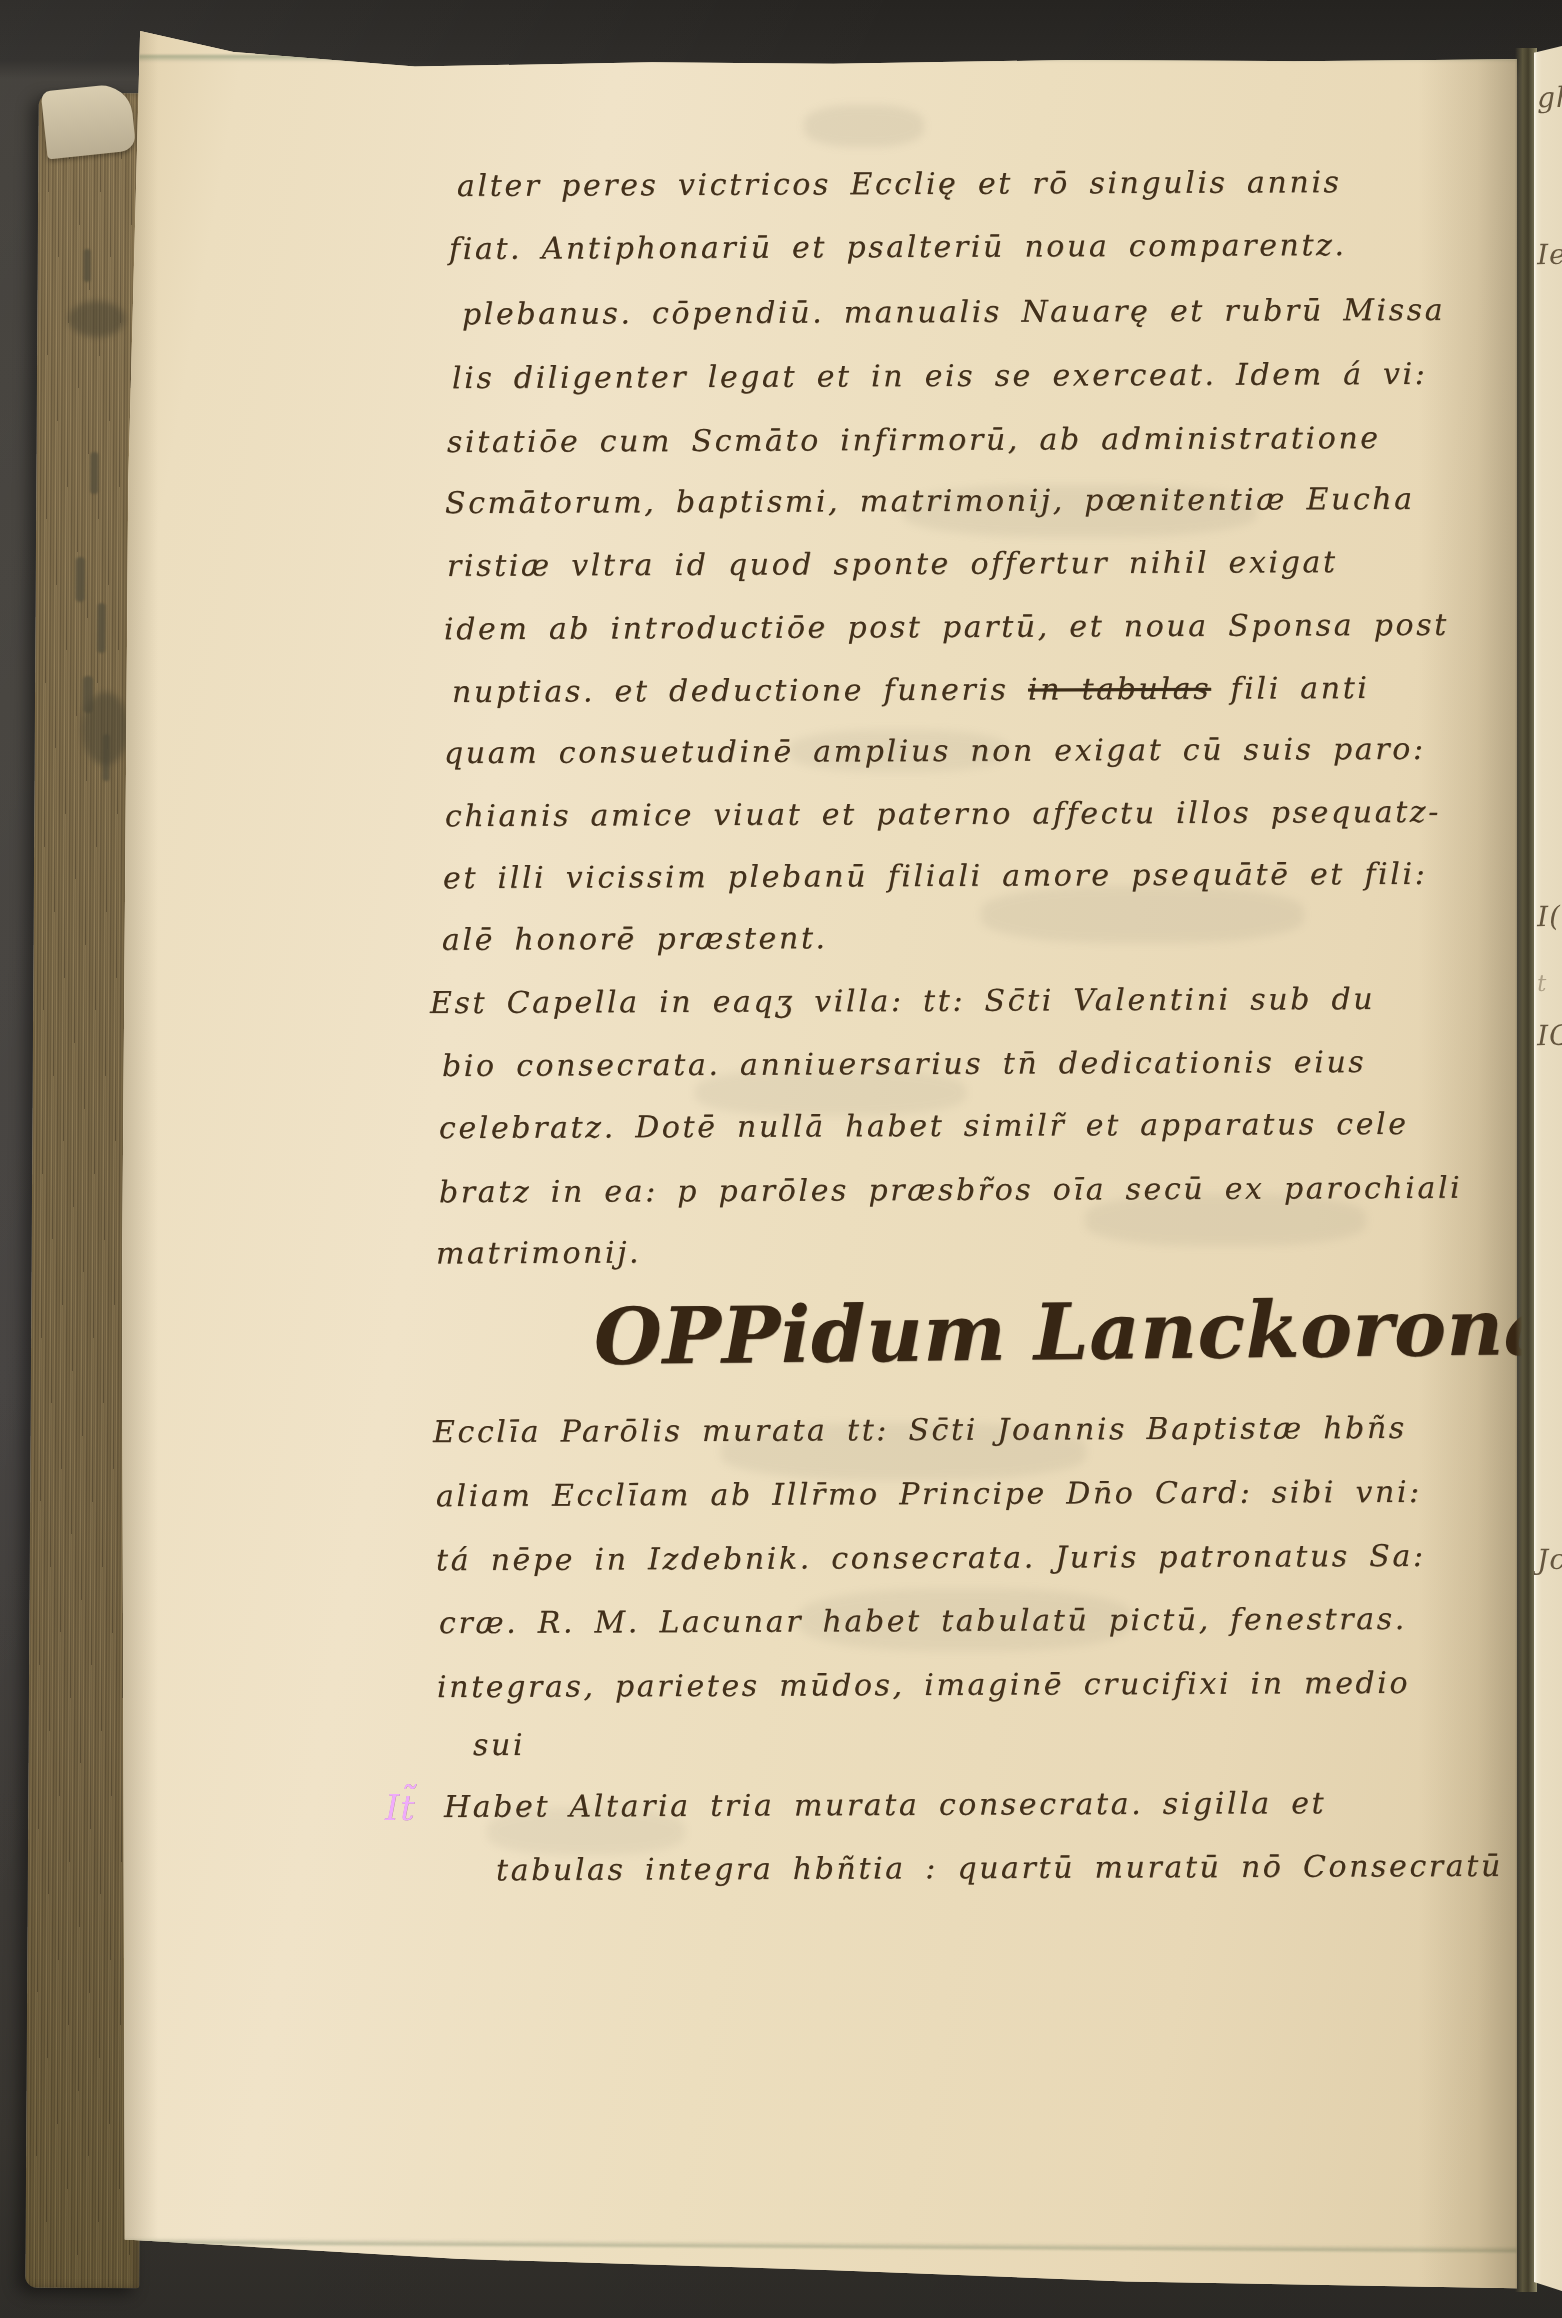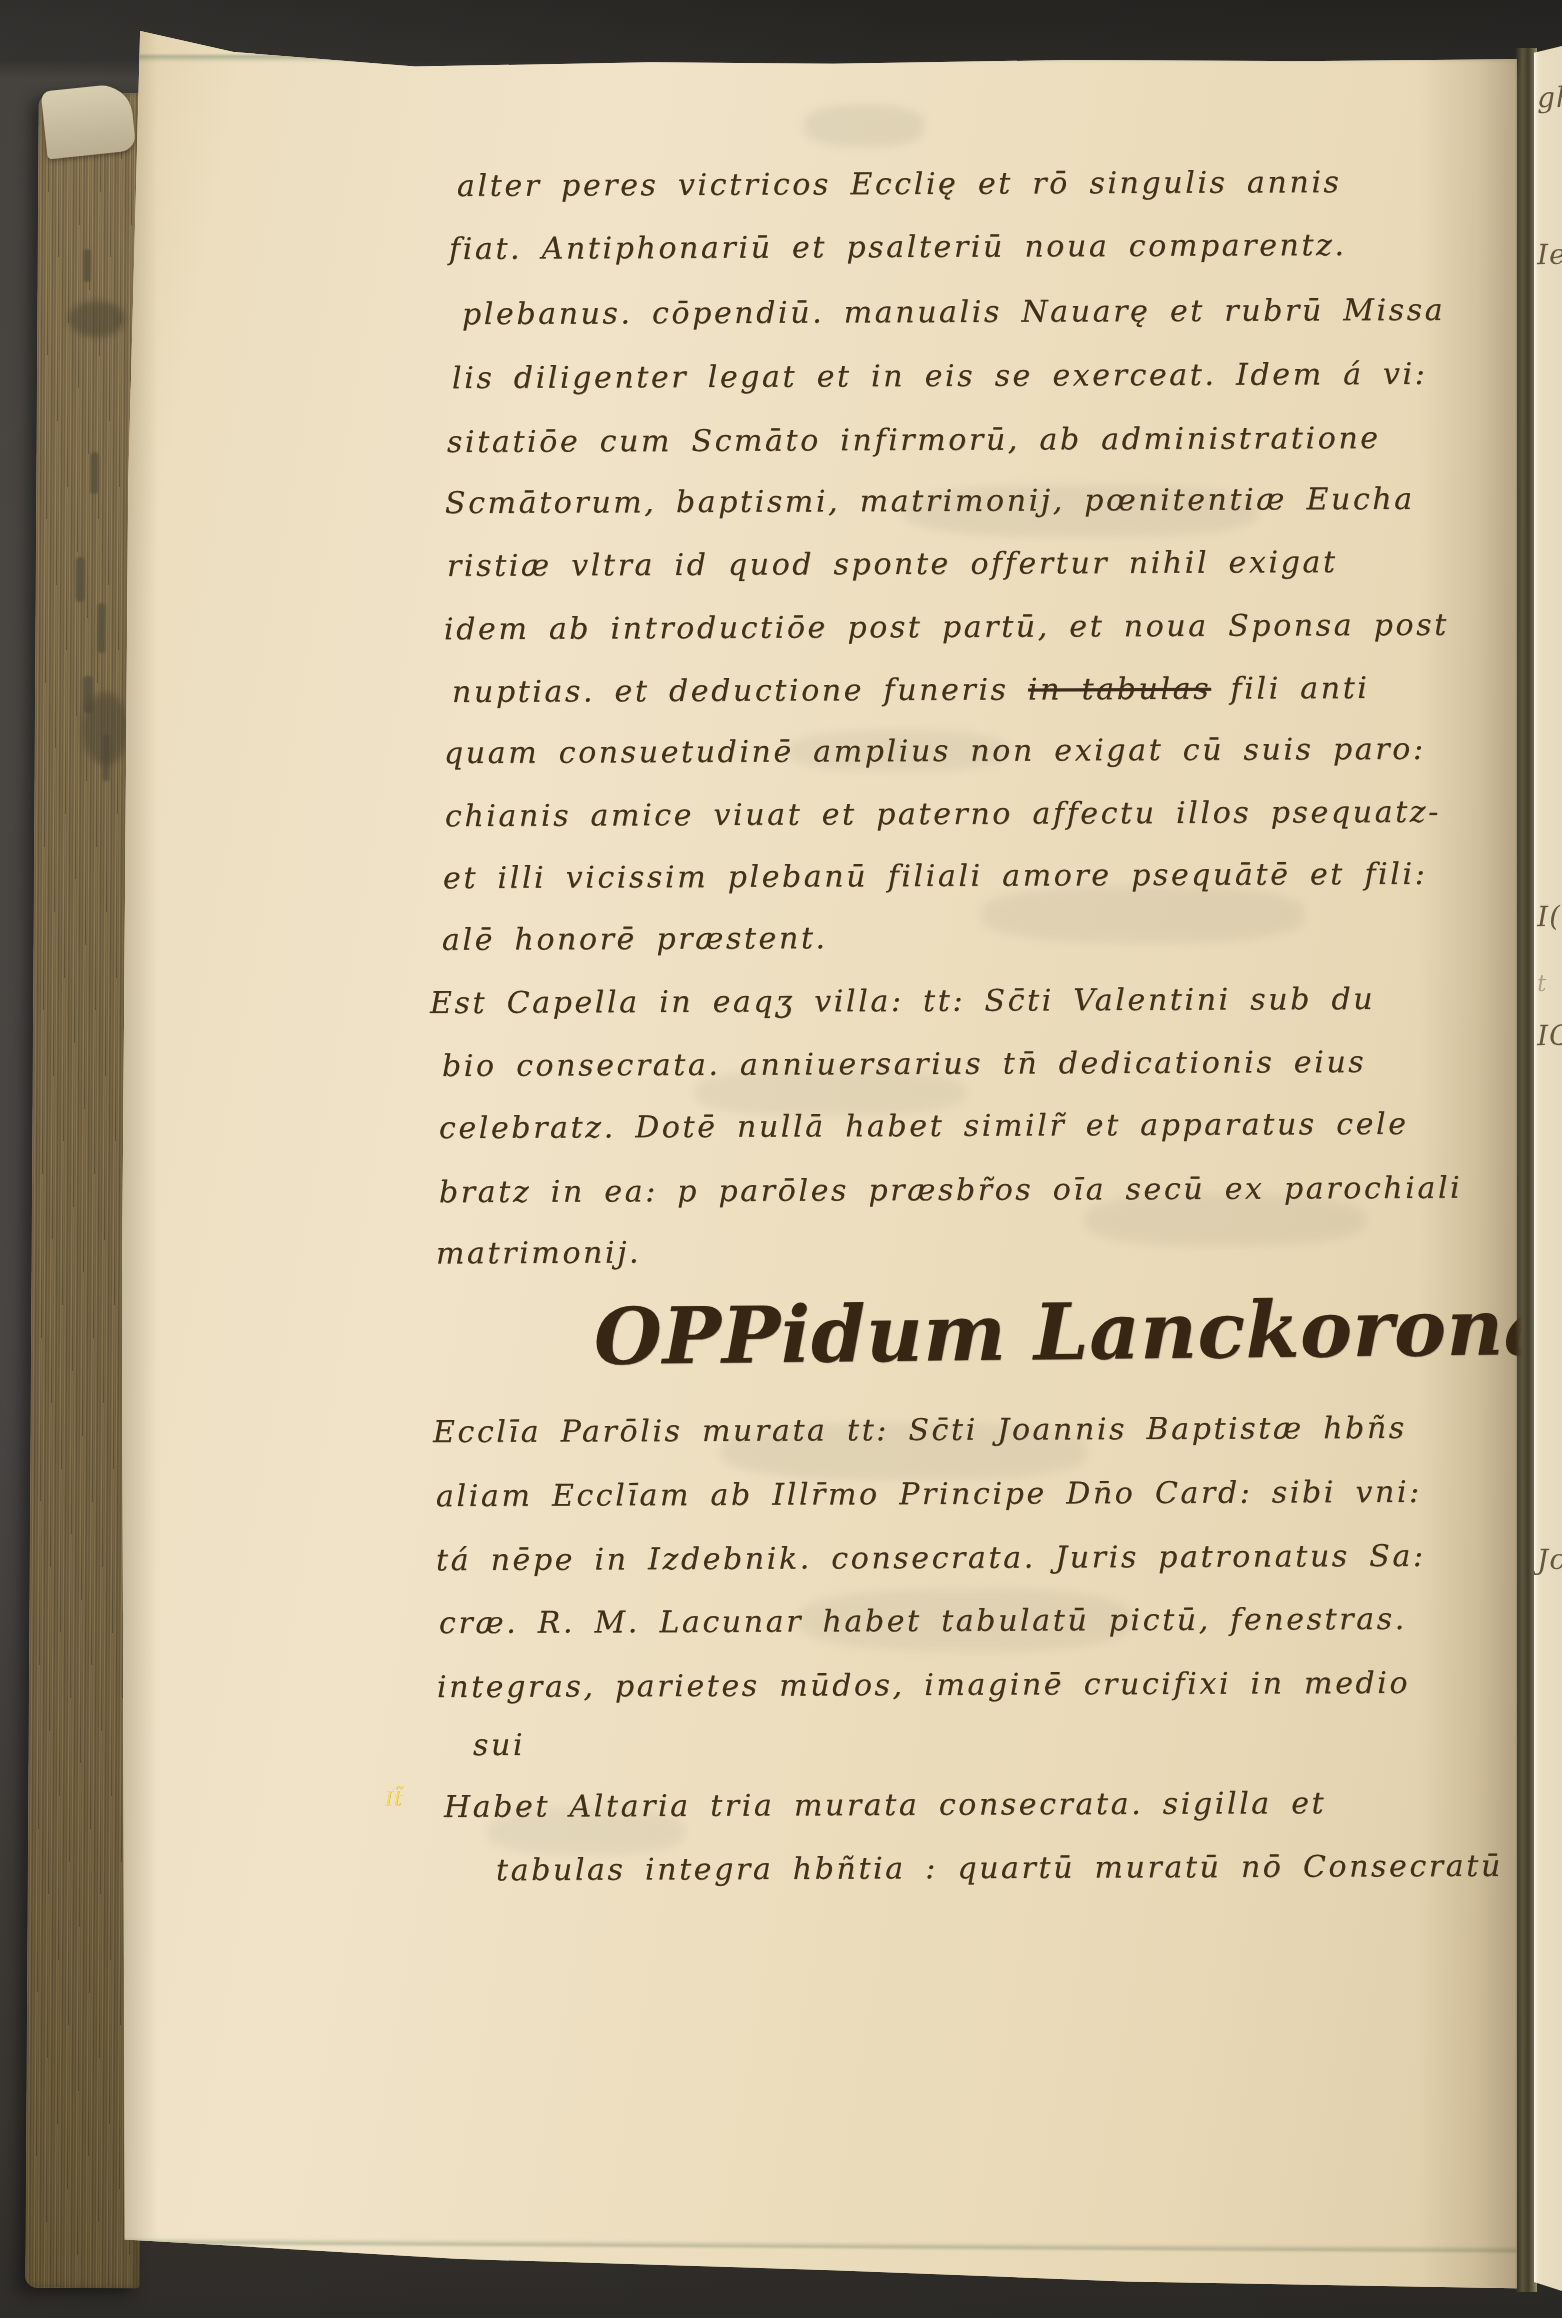--- a/index.html
+++ b/index.html
@@ -75,21 +75,21 @@
     transform:rotate(-.25deg);
   }
   .struck{text-decoration:line-through;text-decoration-thickness:2.6px;text-decoration-color:#3c2c18;}
   .heading{
     position:absolute;white-space:nowrap;
     font-style:italic;font-weight:bold;font-size:78px;color:#372614;
     letter-spacing:0.5px;transform:rotate(-.6deg);
     text-shadow:0.5px 0.5px 0.8px rgba(45,30,15,.5);
   }
   .item-marker{
-    position:absolute;font-style:italic;font-size:20px;color:#fde047;
+    position:absolute;font-style:italic;font-size:36px;color:#f0abfc;
     letter-spacing:1px;text-shadow:0.3px 0.3px 0.5px rgba(58,40,20,.45);
   }
   
   .gutter{
     position:absolute;left:1515px;top:48px;width:22px;height:2244px;
     background:linear-gradient(90deg,rgba(70,62,38,0) 0%,#5b553c 35%,#423d2b 60%,#6e684c 85%,#938d6c 100%);
     filter:blur(0.3px);
   }
   .next-page{
     position:absolute;left:1534px;top:46px;width:28px;height:2245px;

